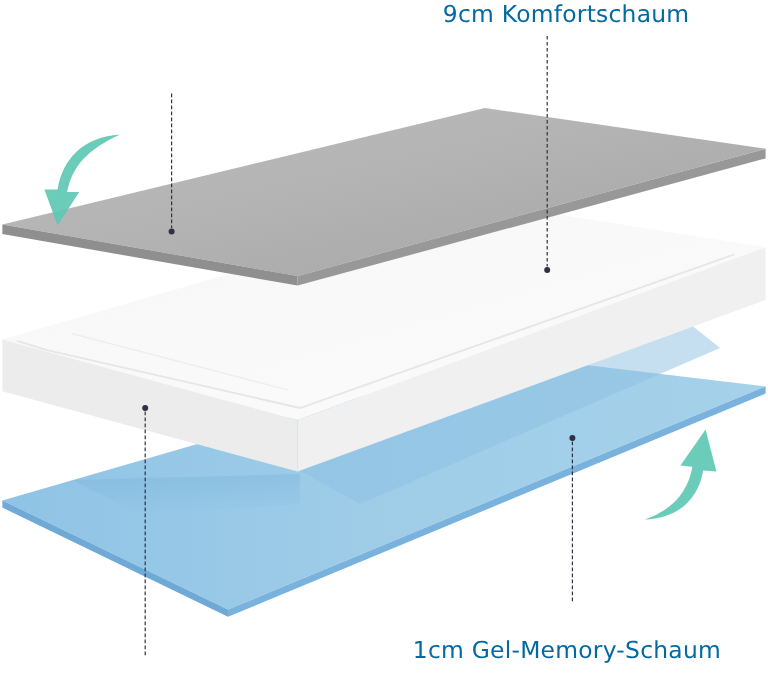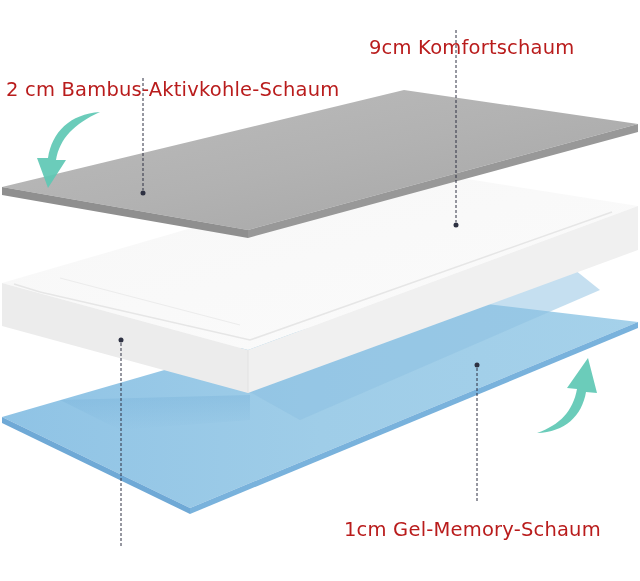--- a/index.html
+++ b/index.html
@@ -1,24 +1,24 @@
 <!DOCTYPE html>
 <html><head>
   <meta charset="utf-8">
   <style>
     html, body { margin: 0; padding: 0; background: #ffffff; }
     body { width: 640px; height: 581px; position: relative; overflow: hidden;
            font-family: "DejaVu Sans", "Liberation Sans", sans-serif; }
     .stage { position: absolute; left: 0; top: 0; width: 640px; height: 581px; }
     svg.diagram { position: absolute; left: 0; top: 0; width: 640px; height: 581px; }
-    .label { position: absolute; color: #b91c1c; font-size: 19.5px; letter-spacing: 0.2px;
-             white-space: nowrap; line-height: 1; font-weight: 400; margin-top: 36px; }
+    .label { position: absolute; color: #0369a1; font-size: 19.5px; letter-spacing: 0.2px;
+             white-space: nowrap; line-height: 1; font-weight: 400; }
     #lbl-top-left { left: 6px; top: 44px; }
     #lbl-top-right { left: 369px; top: 2px; }
-    #lbl-bottom-right { left: 344px; top: 484px; }
+    #lbl-bottom-right { left: 344px; top: 532px; }
     #lbl-bottom-left { left: 30px; top: 555px; }
   </style>
 </head>
 <body>
 
 <div class="stage">
   <svg class="diagram" viewBox="0 0 640 581" xmlns="http://www.w3.org/2000/svg">
     <defs>
       <linearGradient id="grayTop" x1="0" y1="0" x2="1" y2="1">
         <stop offset="0" stop-color="#bdbdbd"></stop>
@@ -88,16 +88,15 @@
     <g>
       <line x1="121" y1="343" x2="121" y2="546" stroke="#2e3142" stroke-width="1" stroke-dasharray="3,2"></line>
       <circle cx="121" cy="340" r="2.5" fill="#2e3142"></circle>
     </g>
     <g>
       <line x1="477" y1="368" x2="477" y2="501" stroke="#2e3142" stroke-width="1" stroke-dasharray="3,2"></line>
       <circle cx="477" cy="365" r="2.5" fill="#2e3142"></circle>
     </g>
   </svg>
 
-  <div id="lbl-top-left" class="label">2 cm Bambus-Aktivkohle-Schaum</div>
   <div id="lbl-top-right" class="label">9cm Komfortschaum</div>
   <div id="lbl-bottom-right" class="label">1cm Gel-Memory-Schaum</div>
 </div>
 
 </body></html>

